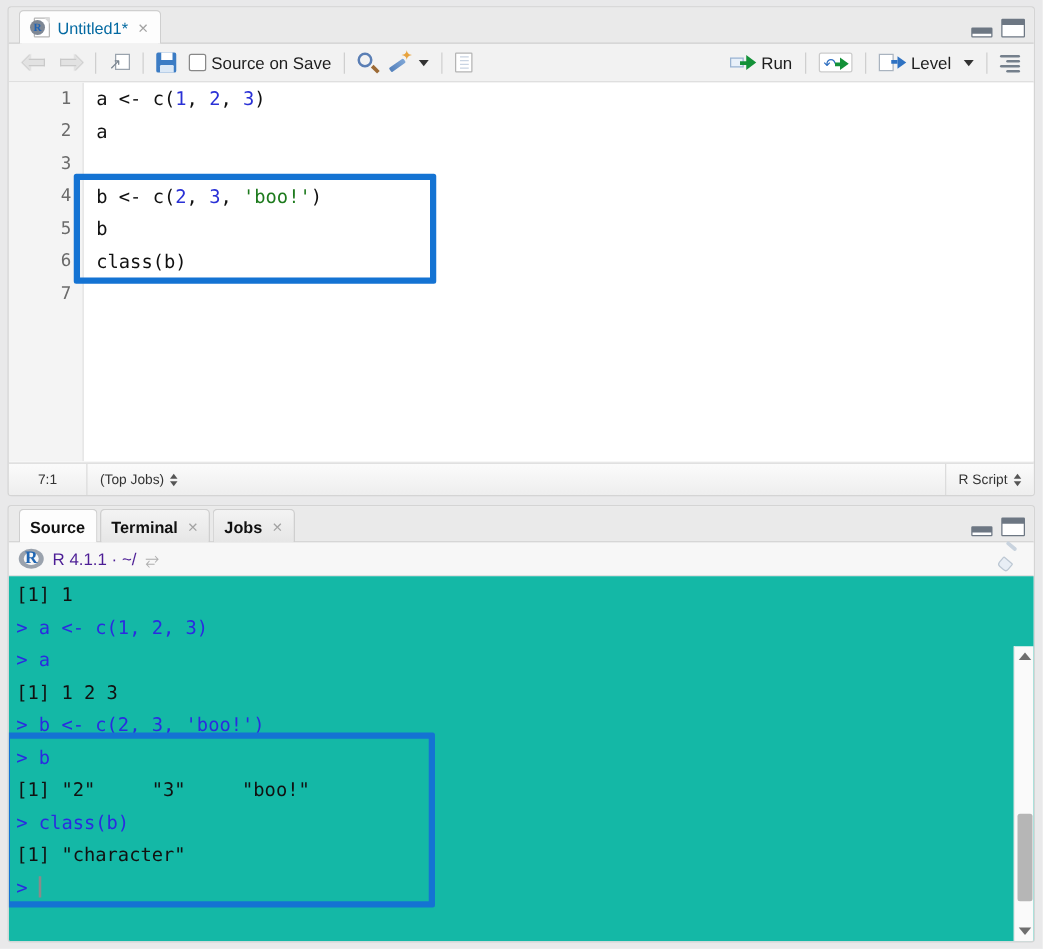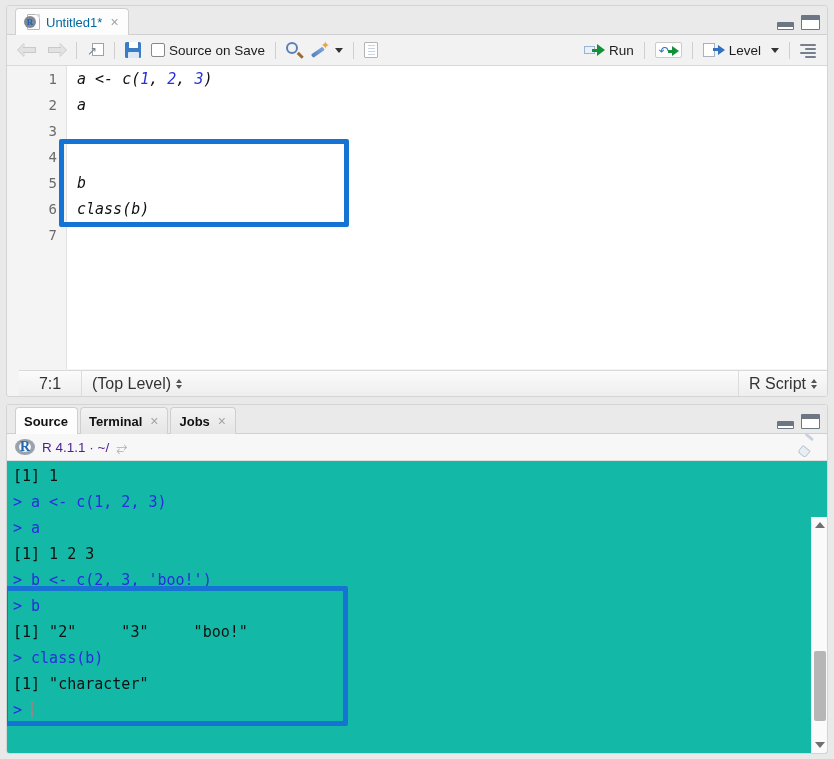--- a/index.html
+++ b/index.html
@@ -204,38 +204,38 @@
     position:absolute; left:0; top:0; right:0; bottom:0;
     font-family: "DejaVu Sans Mono", monospace;
     font-size: 15px;
     line-height: 26px;
   }
   .cline { height:26px; display:flex; }
   .lnum {
     width:60px; flex:0 0 60px; text-align:right; padding-right:10px;
     color:#6b6b6b; font-family:"DejaVu Sans Mono", monospace; font-size:14px;
   }
-  .ctext { padding-left:10px; white-space:pre; color:#111;font-style:italic; }
+  .ctext { padding-left:10px; white-space:pre; color:#111; }
   .num { color:#2a31d6; }
   .str { color: #1d7a1d; }
 
   .hl-box {
     position:absolute;
     border: 5px solid #1473d3;
     border-radius: 2px;
     pointer-events: none;
   }
 
   
   .statusbar {
-    position:absolute; left:12px; right:0; bottom:0; height:26px;
+    position:absolute; left:0; right:0; bottom:0; height:26px;
     background: linear-gradient(#fbfbfb,#eeeeee);
     border-top:1px solid #d9d9d9;
     display:flex; align-items:center;
-    font-size:16px; color:#333;
+    font-size:11px; color:#333;
   }
   .sb-cell { height:26px; display:flex; align-items:center; padding:0 10px; }
   .sb-div { width:1px; height:26px; background:#dcdcdc; }
   .stepper { display:inline-flex; flex-direction:column; gap:2px; margin-left:5px; }
   .stepper i{ width:0;height:0;border-left:3.5px solid transparent;border-right:3.5px solid transparent; }
   .stepper i:first-child{ border-bottom:4px solid #555; }
   .stepper i:last-child{ border-top:4px solid #555; }
 
   
   .console-hdr {
@@ -413,20 +413,21 @@
         <div class="cline">
           <span class="lnum">2</span>
           <span class="ctext"><span>a</span></span>
         </div>
         <div class="cline">
           <span class="lnum">3</span>
           <span class="ctext"></span>
         </div>
         <div class="cline">
           <span class="lnum">4</span>
+          <span class="ctext"><span>b &lt;- c(</span><span class="num">2</span><span>, </span><span class="num">3</span><span>, </span><span class="str">'boo!'</span><span>)</span></span>
         </div>
         <div class="cline">
           <span class="lnum">5</span>
           <span class="ctext"><span>b</span></span>
         </div>
         <div class="cline">
           <span class="lnum">6</span>
           <span class="ctext"><span>class(b)</span></span>
         </div>
         <div class="cline">
@@ -434,21 +435,21 @@
           <span class="ctext"></span>
         </div>
       </div>
     <div class="hl-box" style="left:52px; top:73px; width:290px; height:88px;"></div>
   </div>
 
   <div class="statusbar">
     <div class="sb-cell" style="width:62px;justify-content:center">7:1</div>
     <span class="sb-div"></span>
     <div class="sb-cell">
-      <span>(Top Level)</span>
+      <span>(Top Jobs)</span>
       <span class="stepper">
           <i></i>
           <i></i>
         </span>
     </div>
     <div style="flex:1"></div>
     <span class="sb-div"></span>
     <div class="sb-cell">
       <span>R Script</span>
       <span class="stepper">

